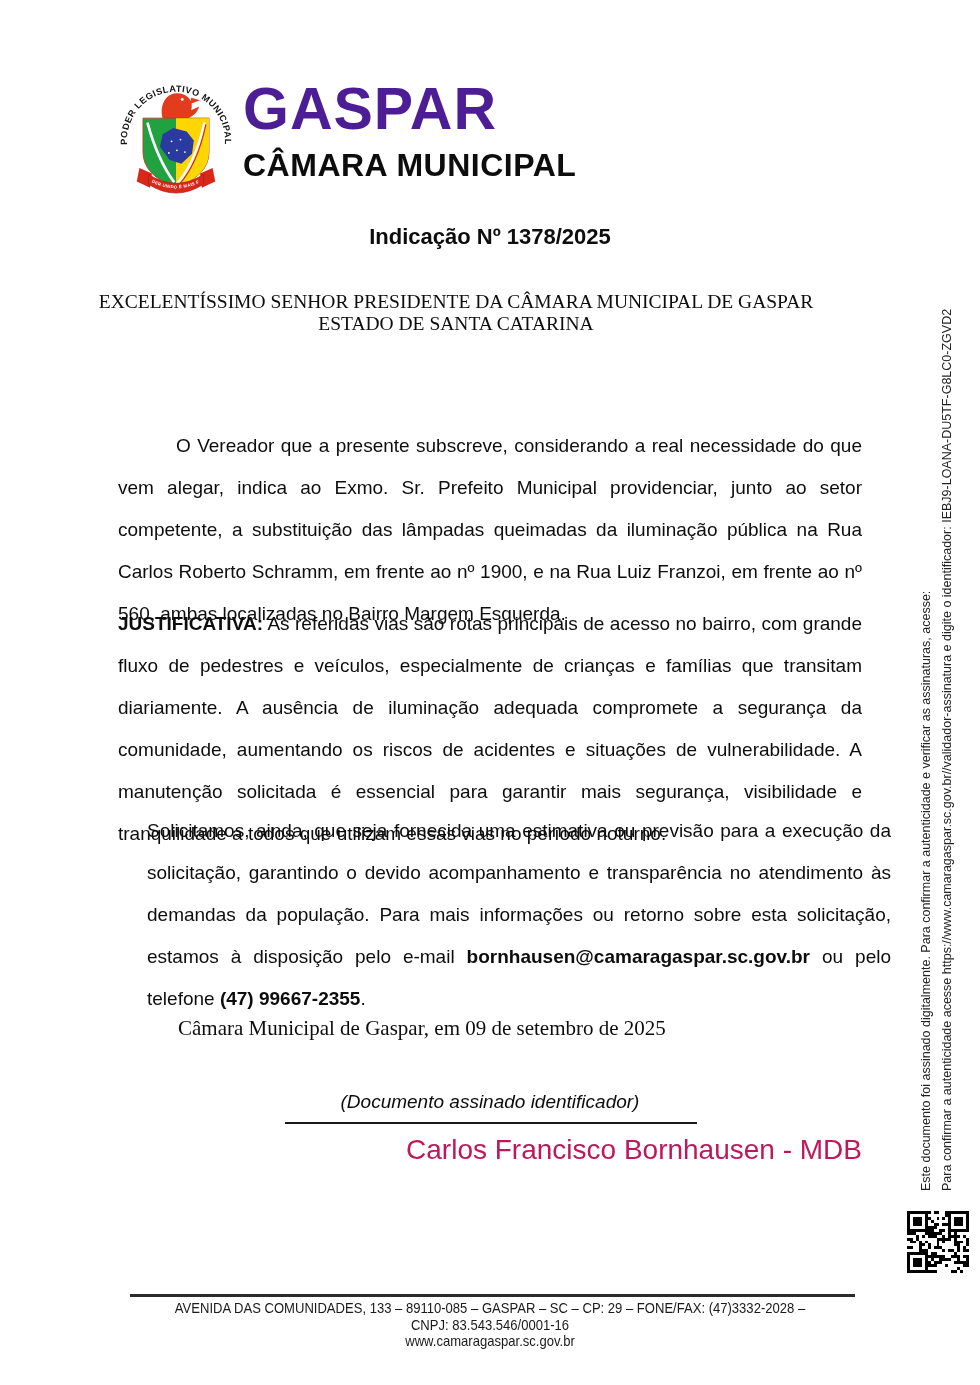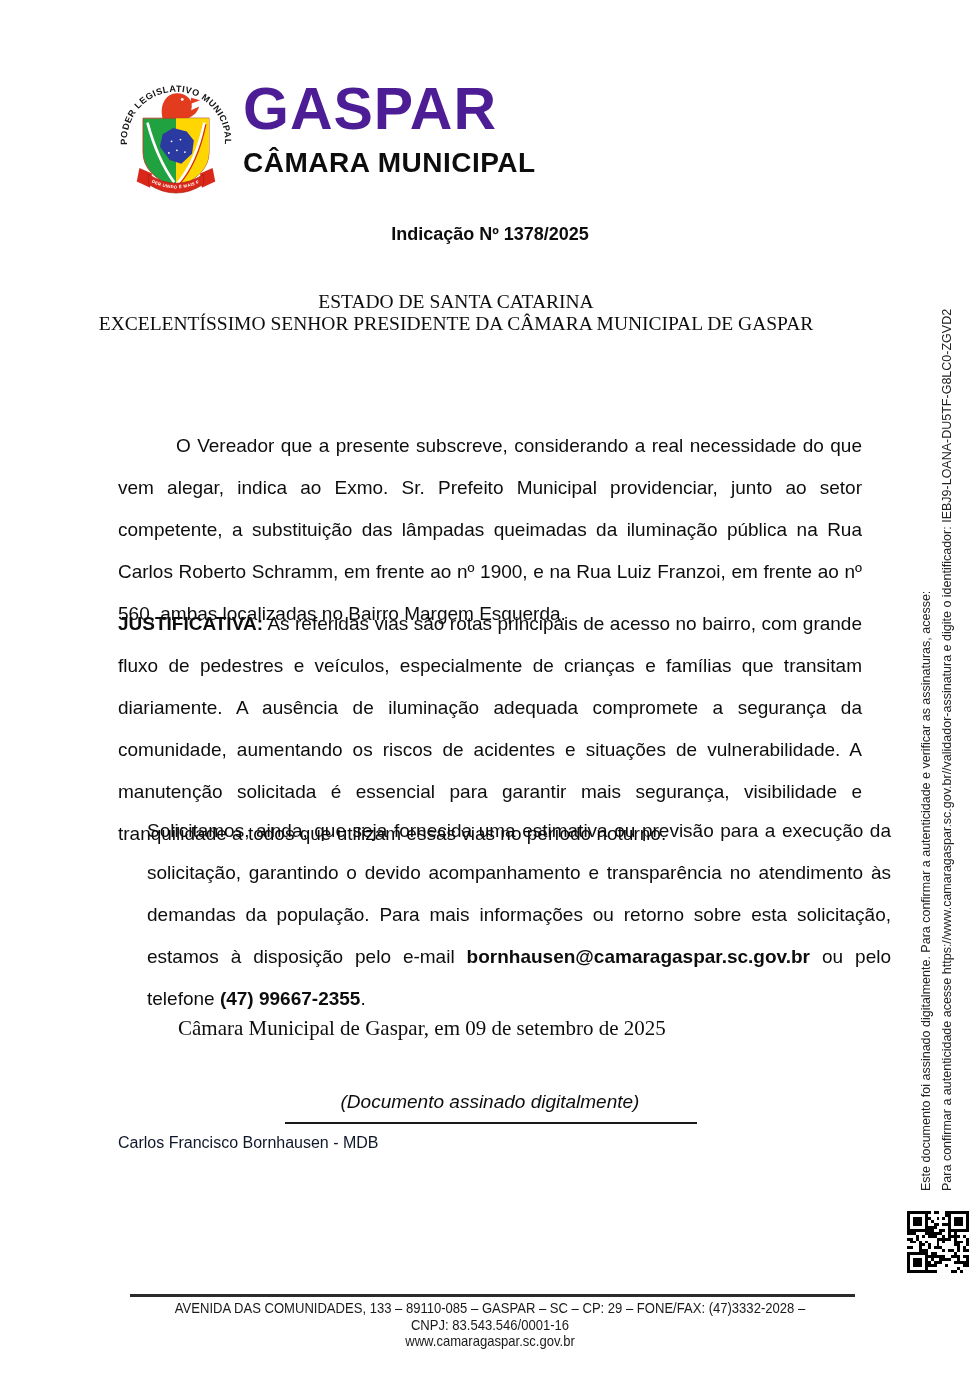--- a/index.html
+++ b/index.html
@@ -8,40 +8,40 @@
     width:980px;height:1385px;
     background:#ffffff;
     font-family:"Liberation Sans",sans-serif;
     color:#111;
     overflow:hidden;
   }
   
   .logo{position:absolute;left:112px;top:70px;width:128px;height:132px;}
   .org{position:absolute;left:243px;top:80px;}
   .org-title{font-size:59px;font-weight:700;line-height:1;letter-spacing:1px;color:#4c1d95;}
-  .org-subtitle{font-size:28px;font-weight:700;letter-spacing:.5px;margin-top:8px;color:#0d0d0d;}
+  .org-subtitle{font-size:32px;font-weight:700;letter-spacing:.5px;margin-top:8px;color:#0d0d0d;}
   
   .doc-title{position:absolute;left:118px;top:224px;width:744px;text-align:center;
-    font-size:18px;font-weight:700;color:#0d0d0d;}
+    font-size:22px;font-weight:700;color:#0d0d0d;}
   .addressee{position:absolute;left:98px;top:291px;width:716px;text-align:center;
     font-family:"Liberation Serif",serif;font-size:19.5px;line-height:22px;color:#0d0d0d;}
   .para{position:absolute;left:118px;width:744px;text-align:justify;
     font-size:19px;line-height:42px;color:#0d0d0d;}
   .p1{top:406px;text-indent:58px;}
   .p2{top:584px;}
   .p3{top:791px;margin-left:29px;}
   .bold{font-weight:700;}
   .date-line{position:absolute;left:178px;top:1016px;
     font-family:"Liberation Serif",serif;font-size:21px;color:#0d0d0d;}
   .sig-note{position:absolute;left:118px;top:1091px;width:744px;text-align:center;
     font-size:19px;font-style:italic;color:#0d0d0d;}
   .sig-rule{position:absolute;left:285px;top:1122px;width:412px;height:0;
     border-top:2px solid #1a1a1a;}
-  .sig-name{position:absolute;left:118px;top:1134px;width:744px;text-align:left;
-    font-size:16px;color:#0f172a;}
+  .sig-name{position:absolute;left:118px;top:1134px;width:744px;text-align:right;
+    font-size:28px;color:#be185d;}
   
   .side-note{
     position:absolute;left:916px;top:1191px;width:930px;
     transform:rotate(-90deg);transform-origin:0 0;
     font-size:12.5px;line-height:20.5px;color:#222;white-space:nowrap;
   }
   
   .qr{position:absolute;left:907px;top:1211px;width:62px;height:62px;}
   
   .footer-rule{position:absolute;left:130px;top:1294px;width:725px;height:0;
@@ -102,33 +102,33 @@
   </div>
 
   <div class="org">
     <div class="org-title">GASPAR</div>
     <div class="org-subtitle">CÂMARA MUNICIPAL</div>
   </div>
 
   <div class="doc-title">Indicação Nº 1378/2025</div>
 
   <div class="addressee">
+    <div>EXCELENTÍSSIMO SENHOR PRESIDENTE DA CÂMARA MUNICIPAL DE GASPAR</div>
     <div>ESTADO DE SANTA CATARINA</div>
-    <div>EXCELENTÍSSIMO SENHOR PRESIDENTE DA CÂMARA MUNICIPAL DE GASPAR</div>
   </div>
 
   <p class="para p1">O Vereador que a presente subscreve, considerando a real necessidade do que vem alegar, indica ao Exmo. Sr. Prefeito Municipal providenciar, junto ao setor competente, a substituição das lâmpadas queimadas da iluminação pública na Rua Carlos Roberto Schramm, em frente ao nº 1900, e na Rua Luiz Franzoi, em frente ao nº 560, ambas localizadas no Bairro Margem Esquerda.</p>
 
   <p class="para p2"><span class="bold">JUSTIFICATIVA:</span><span> As referidas vias são rotas principais de acesso no bairro, com grande fluxo de pedestres e veículos, especialmente de crianças e famílias que transitam diariamente. A ausência de iluminação adequada compromete a segurança da comunidade, aumentando os riscos de acidentes e situações de vulnerabilidade. A manutenção solicitada é essencial para garantir mais segurança, visibilidade e tranquilidade a todos que utilizam essas vias no período noturno.</span></p>
 
   <p class="para p3"><span>Solicitamos, ainda, que seja fornecida uma estimativa ou previsão para a execução da solicitação, garantindo o devido acompanhamento e transparência no atendimento às demandas da população. Para mais informações ou retorno sobre esta solicitação, estamos à disposição pelo e-mail </span><span class="bold">bornhausen@camaragaspar.sc.gov.br</span><span> ou pelo telefone </span><span class="bold">(47) 99667-2355</span><span>.</span></p>
 
   <div class="date-line">Câmara Municipal de Gaspar, em 09 de setembro de 2025</div>
 
-  <div class="sig-note">(Documento assinado digitalmente)</div>
+  <div class="sig-note">(Documento assinado identificador)</div>
   <div class="sig-rule"></div>
   <div class="sig-name">Carlos Francisco Bornhausen - MDB</div>
 
   <div class="side-note">
     <div>Este documento foi assinado digitalmente. Para confirmar a autenticidade e verificar as assinaturas, acesse:</div>
     <div>Para confirmar a autenticidade acesse https://www.camaragaspar.sc.gov.br//validador-assinatura e digite o identificador: IEBJ9-LOANA-DU5TF-G8LC0-ZGVD2</div>
   </div>
 
   <div class="qr">
     <svg viewBox="0 0 63 63" width="62" height="62" xmlns="http://www.w3.org/2000/svg" shape-rendering="crispEdges">

